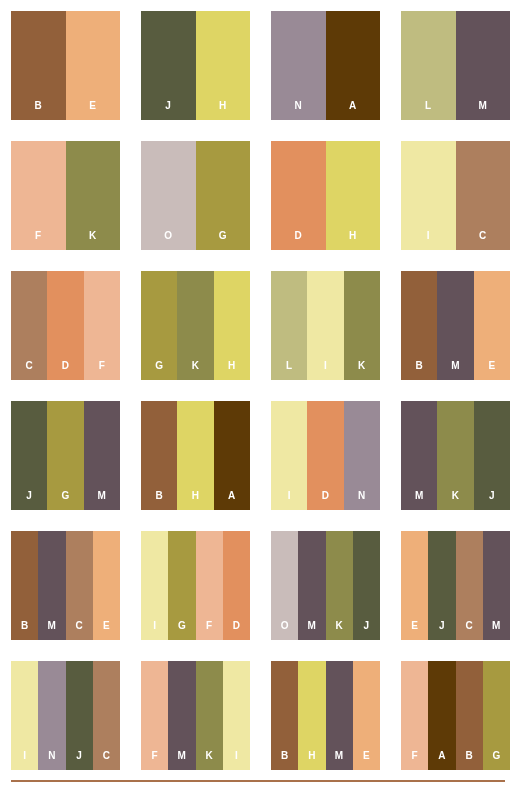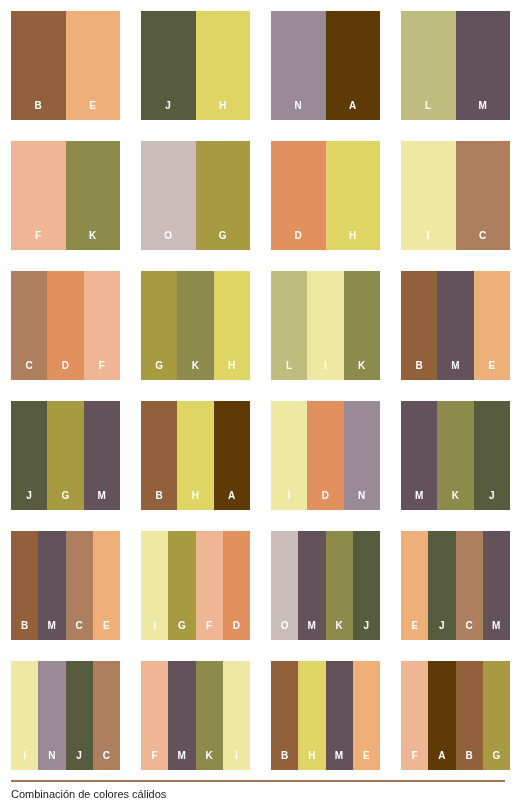--- a/index.html
+++ b/index.html
@@ -342,15 +342,14 @@
           <span class="band-label">B</span>
         </div>
         <div class="band" style="background-color: rgb(167, 154, 64);">
           <span class="band-label">G</span>
         </div>
       </div>
     </div>
 
   <div id="footer-rule" style="background-color: rgb(169, 113, 75);"></div>
 
-  <div id="footer-caption">Combinación de colores cálidos</div>
 
 </div>
 
 </body></html>

